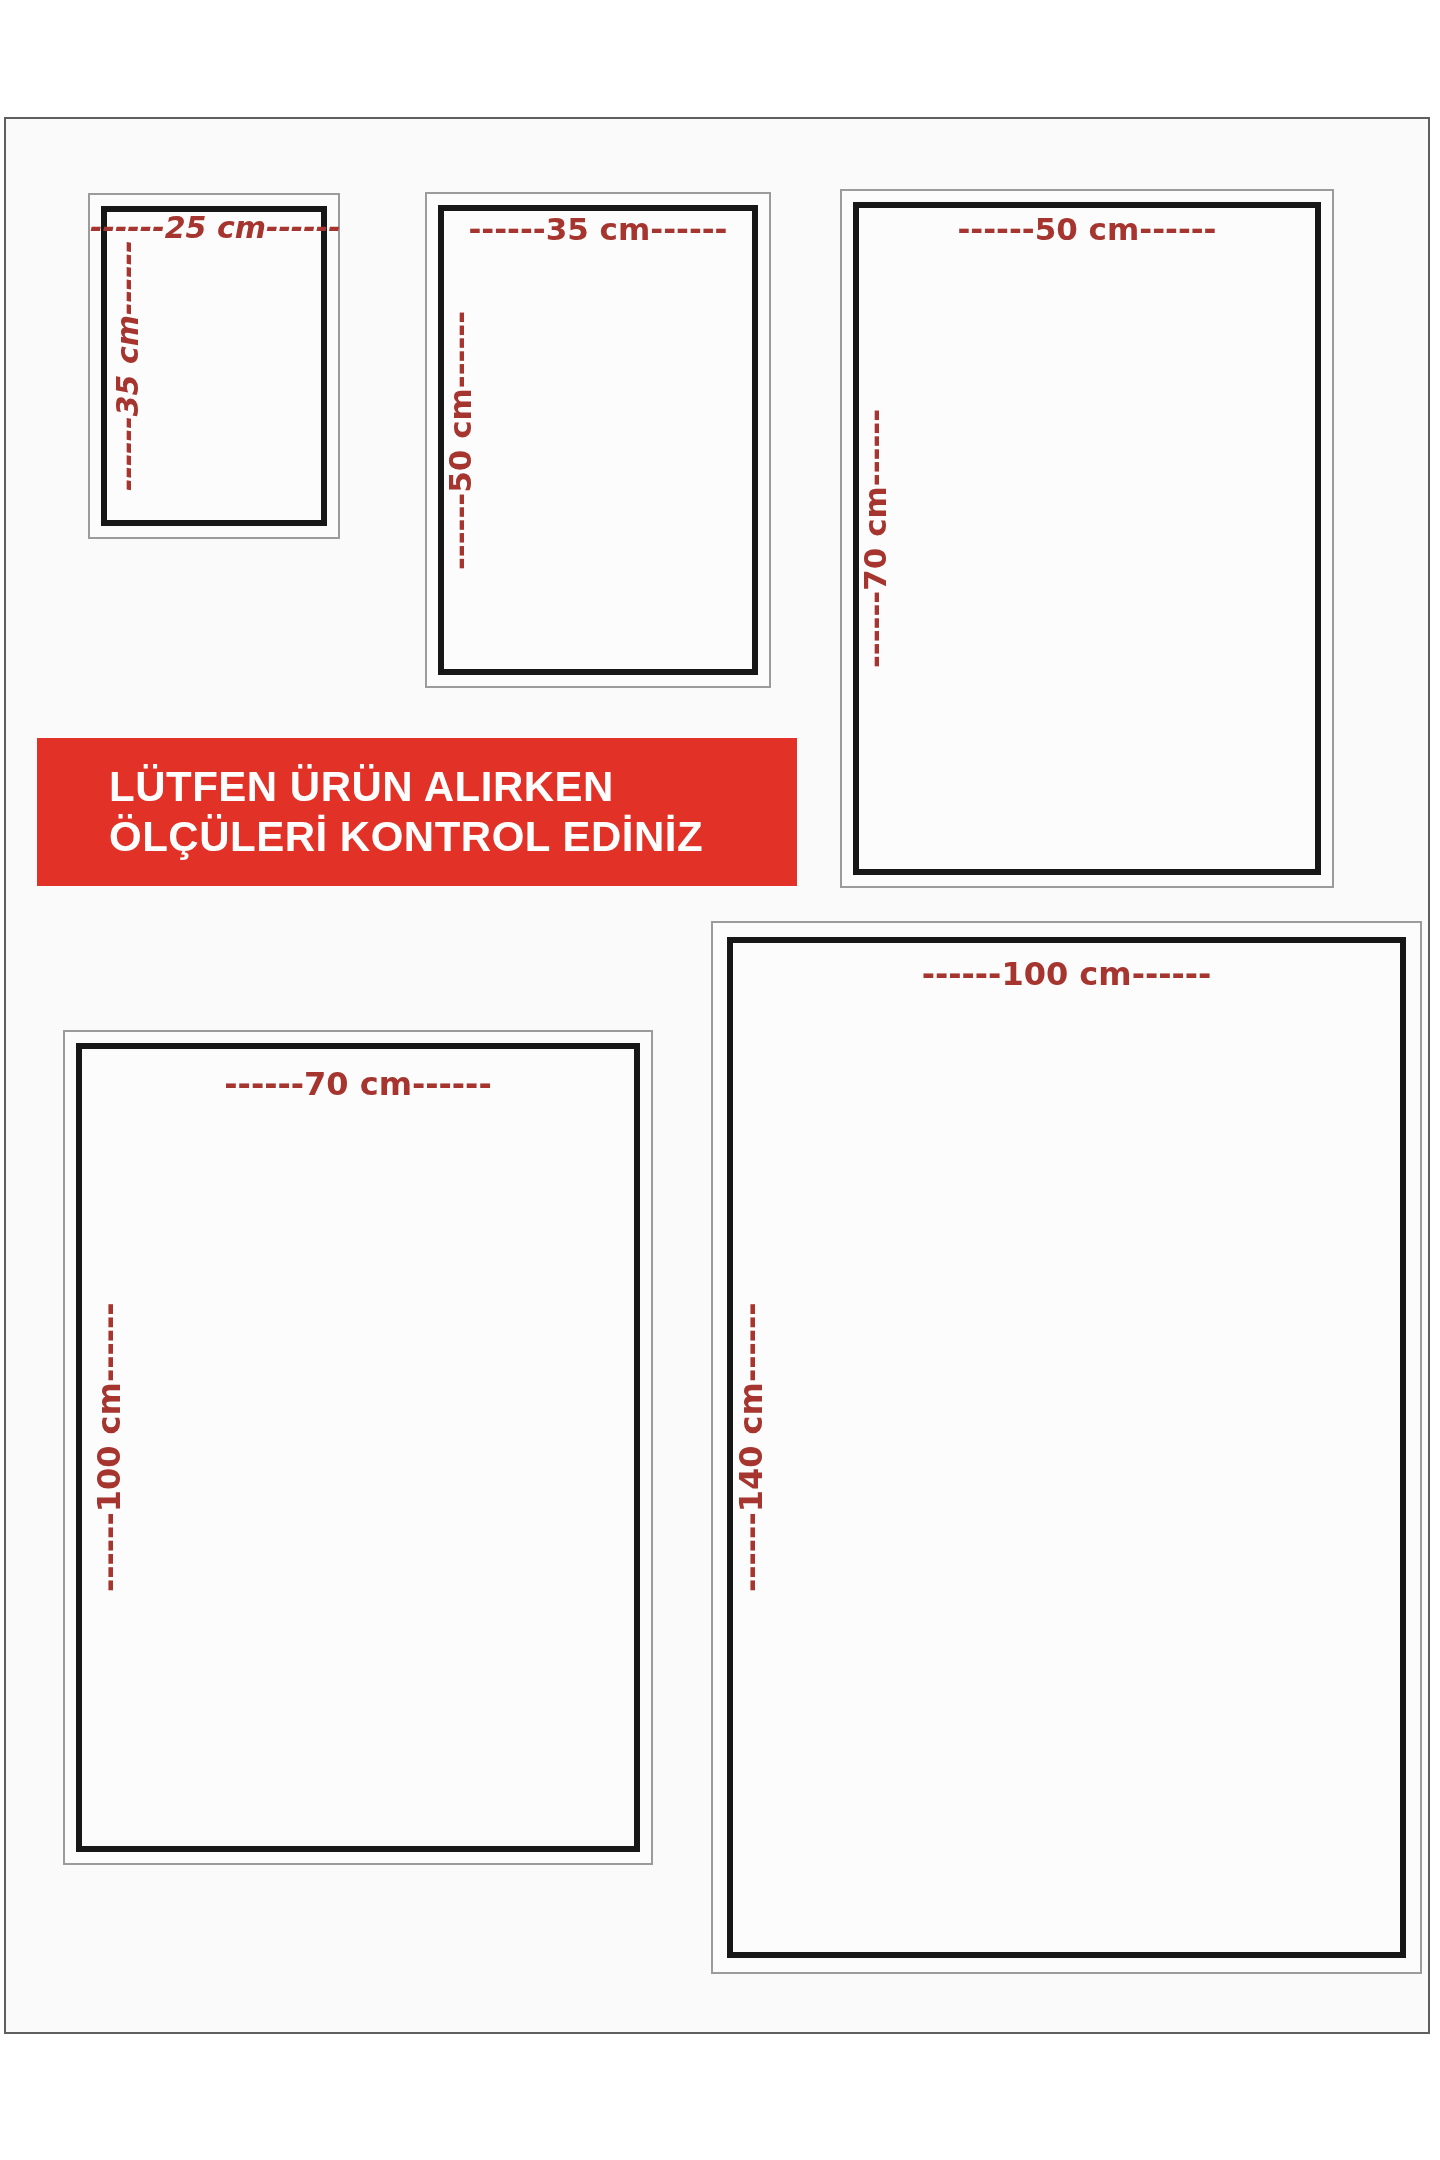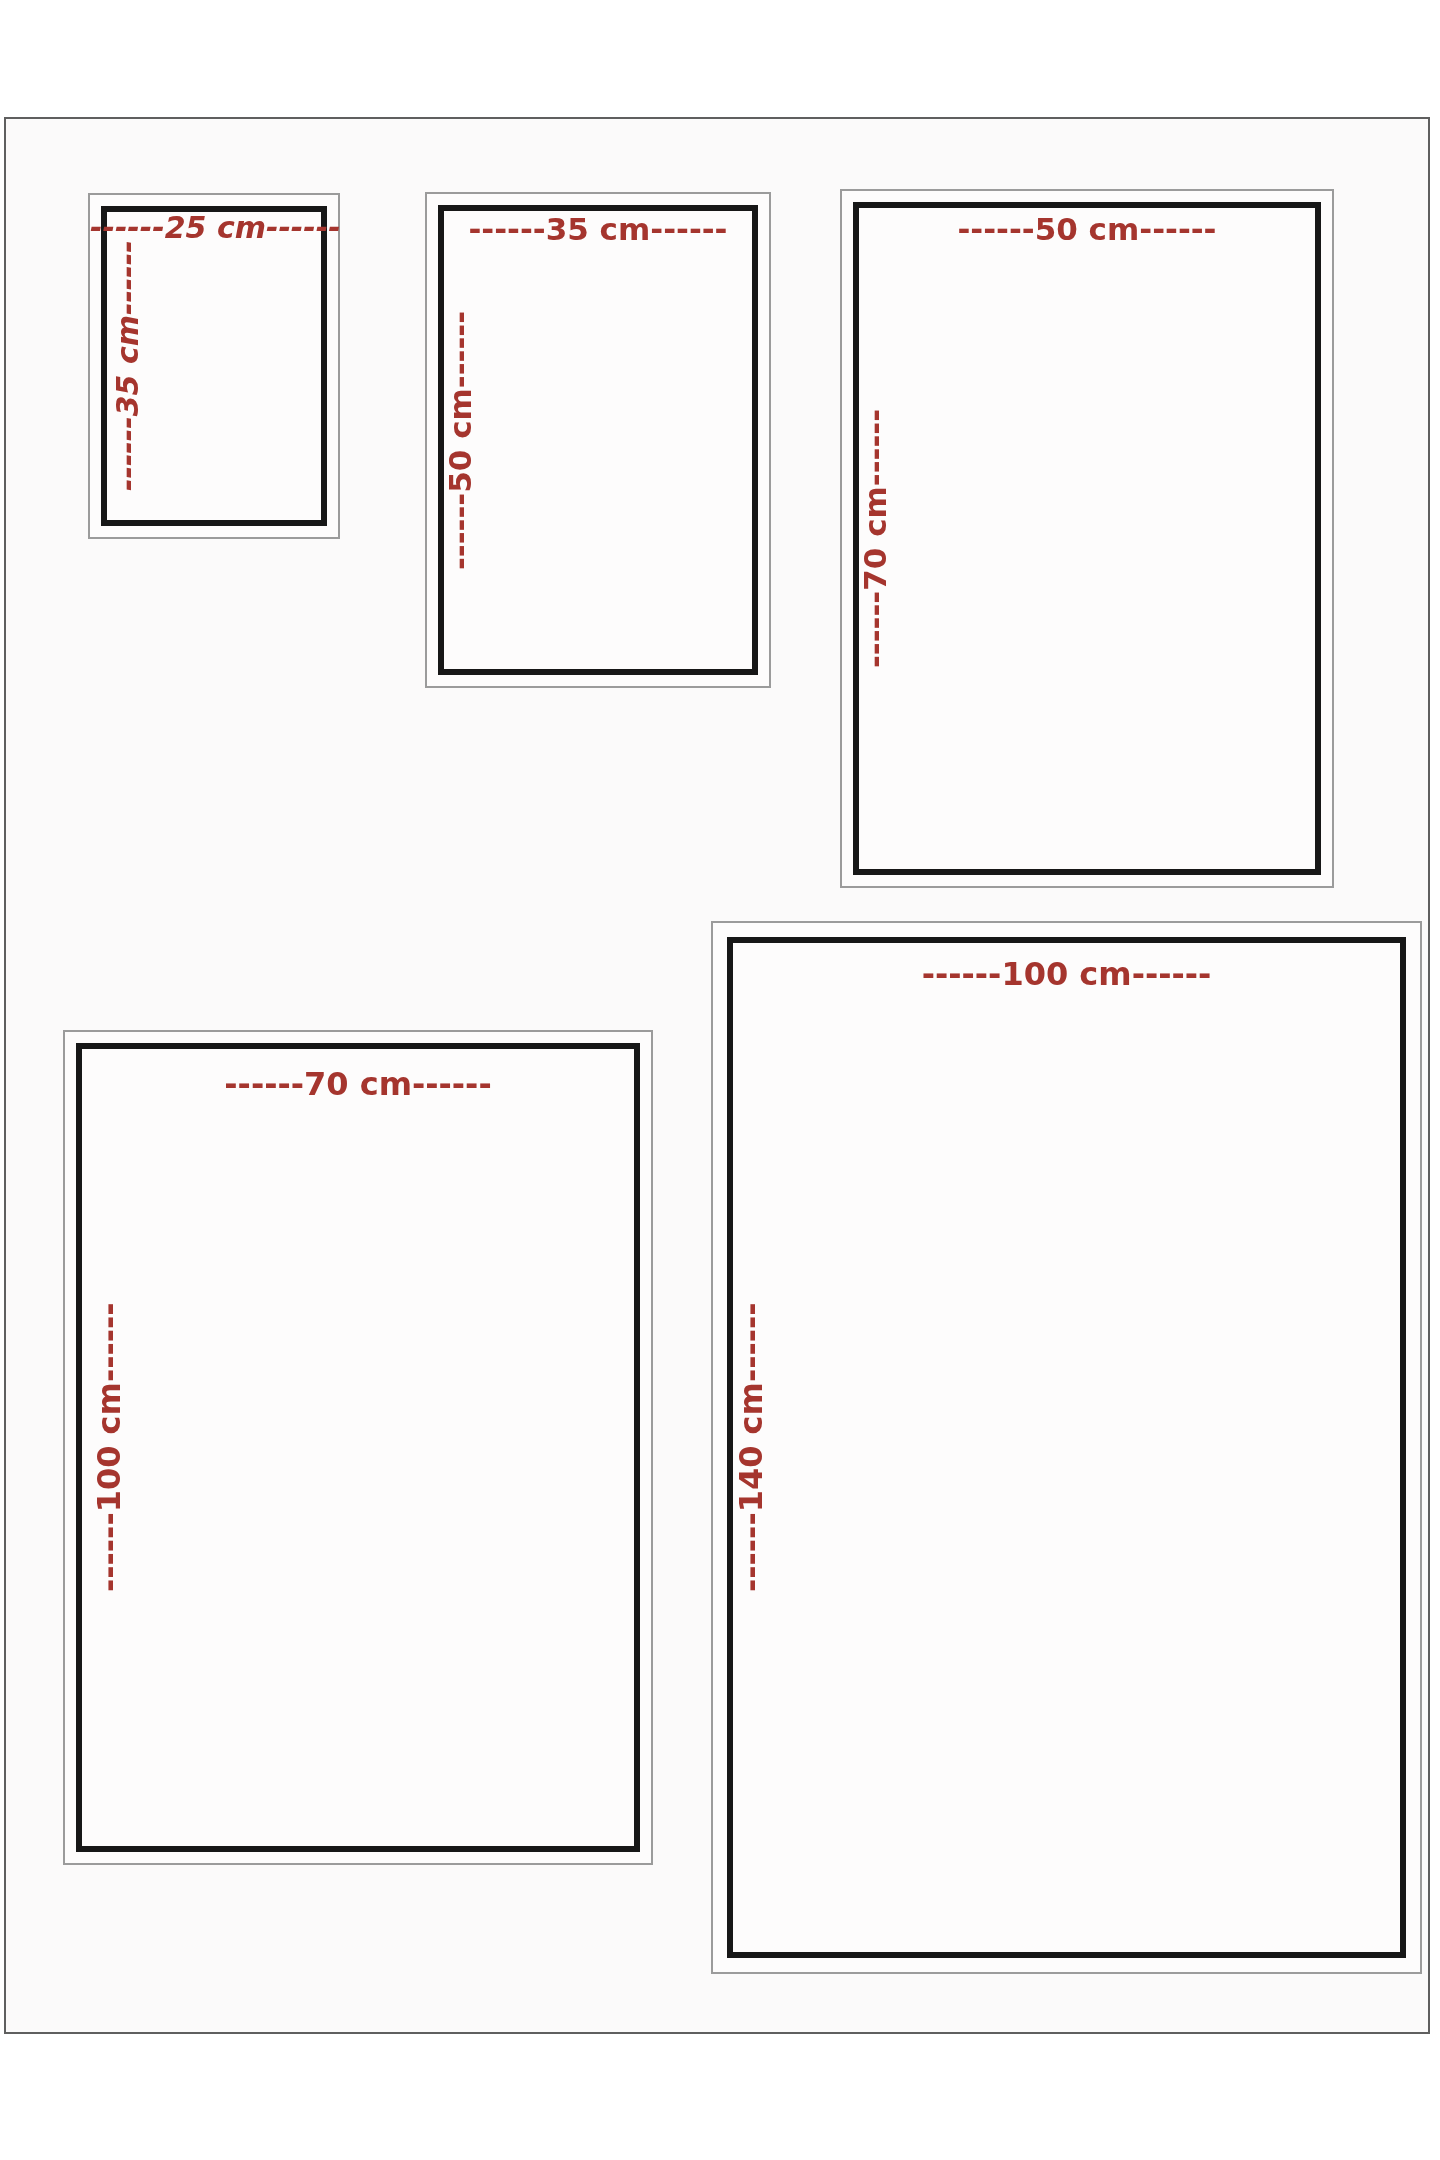--- a/index.html
+++ b/index.html
@@ -136,14 +136,18 @@
     <div class="h-label">------70 cm------</div>
     <div class="v-label">------100 cm------</div>
   </div>
 
   <div class="size-box" id="box-e">
     <div class="inner-frame"></div>
     <div class="h-label">------100 cm------</div>
     <div class="v-label">------140 cm------</div>
   </div>
 
+  <div class="warning-banner">
+    <div class="banner-line">LÜTFEN ÜRÜN ALIRKEN</div>
+    <div class="banner-line">ÖLÇÜLERİ KONTROL EDİNİZ</div>
+  </div>
 
 </div>
 
 </body></html>

